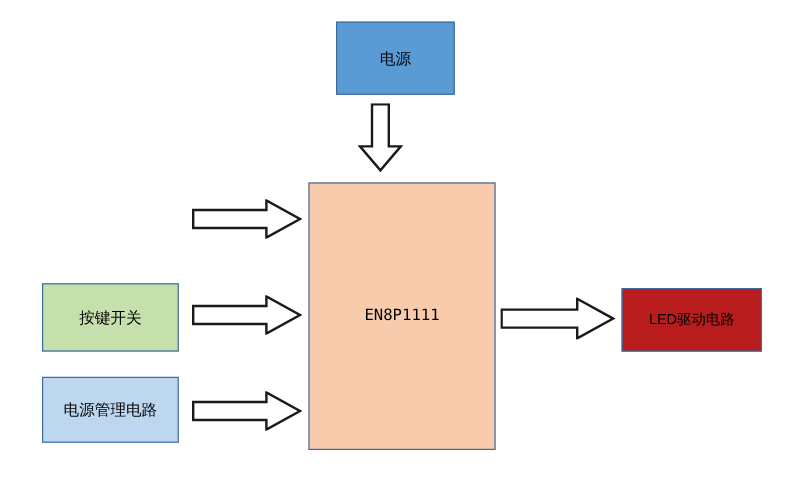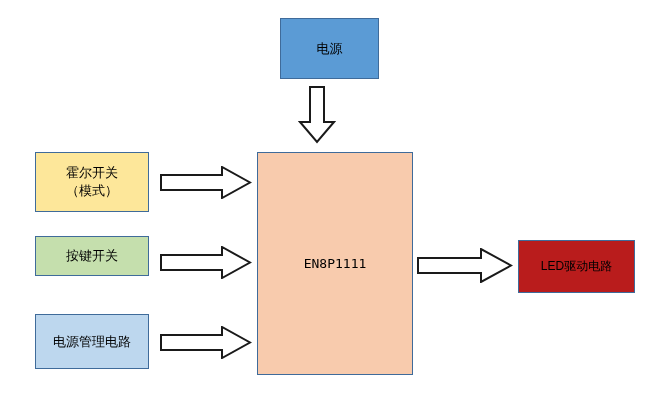--- a/index.html
+++ b/index.html
@@ -37,21 +37,21 @@
     left: 280px; top: 18px; width: 99px; height: 61px;
     background: #5b9bd5;
     font-size: 13px;
   }
   #node-hall {
     left: 35px; top: 152px; width: 114px; height: 60px;
     background: #fde79a;
     font-size: 13px;
   }
   #node-key {
-    left: 35px; top: 236px; width: 114px; height: 40px;
+    left: 35px; top: 236px; width: 114px; height: 57px;
     background: #c5dfad;
     font-size: 13px;
   }
   #node-pmc {
     left: 35px; top: 314px; width: 114px; height: 55px;
     background: #bdd7ee;
     font-size: 13px;
   }
   #node-mcu {
     left: 257px; top: 152px; width: 156px; height: 223px;
@@ -85,24 +85,20 @@
 </style>
 </head>
 <body>
 
 <div id="canvas">
 
   <div class="node" id="node-power">
     <span class="node-label">电源</span>
   </div>
 
-  <div class="node" id="node-hall">
-    <span class="node-label">霍尔开关
-（模式）</span>
-  </div>
 
   <div class="node" id="node-key">
     <span class="node-label">按键开关</span>
   </div>
 
   <div class="node" id="node-pmc">
     <span class="node-label">电源管理电路</span>
   </div>
 
   <div class="node" id="node-mcu">

